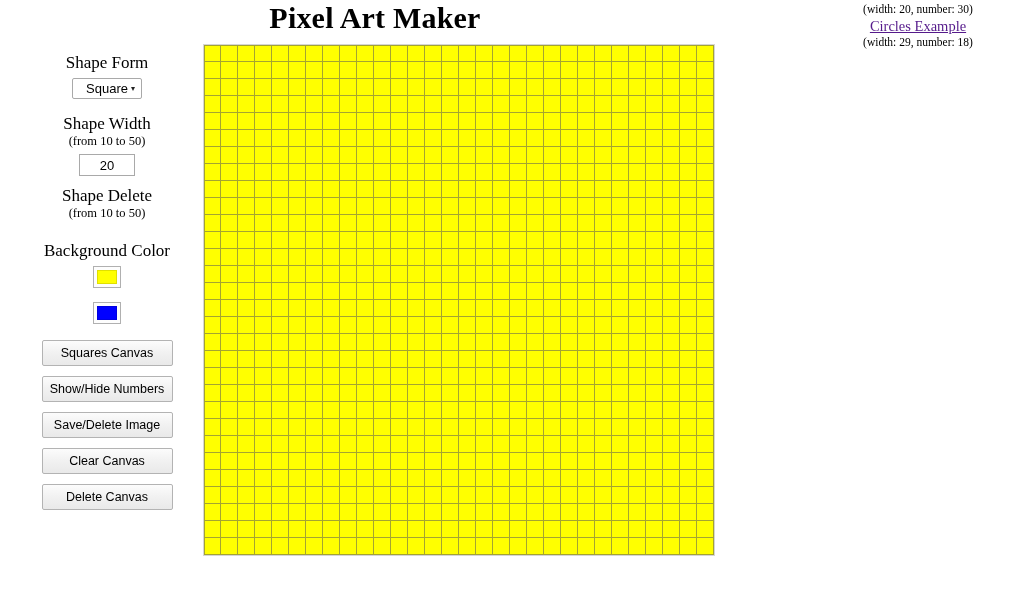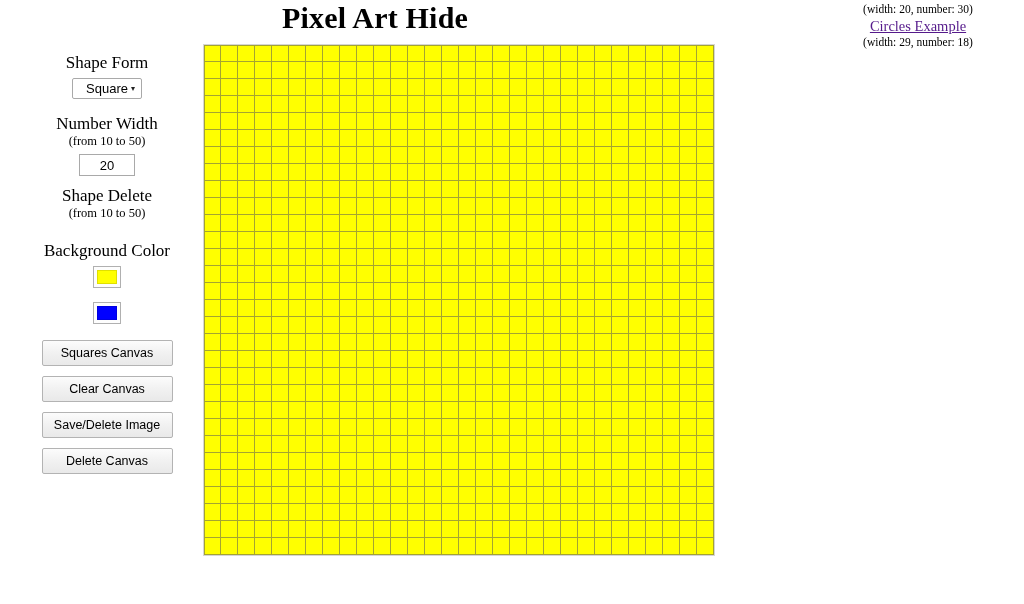--- a/index.html
+++ b/index.html
@@ -194,21 +194,21 @@
     box-sizing: border-box;
     border-right: 1px solid rgba(90,90,90,0.55);
     border-bottom: 1px solid rgba(90,90,90,0.55);
   }
   .pixel-cell.first-col { border-left: 1px solid rgba(90,90,90,0.55); }
   .pixel-cell.first-row { border-top: 1px solid rgba(90,90,90,0.55); }
 </style>
 </head>
 <body>
 
-<h1 class="page-title">Pixel Art Hide</h1>
+<h1 class="page-title">Pixel Art Maker</h1>
 
 <div class="examples">
   <span class="example-note">(width: 20, number: 30)</span>
   <a>Circles Example</a>
   <span class="example-note">(width: 29, number: 18)</span>
 </div>
 
 <div class="controls">
 
   <div class="ctl-label">Shape Form</div>
@@ -216,21 +216,21 @@
   <div class="ctl-row">
     <span class="select-wrap">
       <select class="shape-form">
         <option>Square</option>
       </select>
       <span class="caret">▾</span>
     </span>
   </div>
 
   <div class="gap-l"></div>
-  <div class="ctl-label">Number Width</div>
+  <div class="ctl-label">Shape Width</div>
   <div class="ctl-sub">(from 10 to 50)</div>
   <div class="gap-s"></div>
   <div class="ctl-row">
     <input class="num-field" type="text" value="20" style="">
   </div>
 
   <div class="gap-m"></div>
   <div class="ctl-label">Shape Delete</div>
   <div class="ctl-sub">(from 10 to 50)</div>
   <div class="gap-s"></div>
@@ -247,22 +247,23 @@
   <div class="gap-m"></div>
   <div class="gap-s"></div>
   <div class="ctl-row">
     <span class="color-swatch">
       <span style="background: rgb(0, 0, 255);"></span>
     </span>
   </div>
 
   <div class="btn-list">
     <button class="action-btn">Squares Canvas</button>
+    <button class="action-btn">Show/Hide Numbers</button>
+    <button class="action-btn">Save/Delete Image</button>
     <button class="action-btn">Clear Canvas</button>
-    <button class="action-btn">Save/Delete Image</button>
     <button class="action-btn">Delete Canvas</button>
   </div>
 </div>
 
 <div class="canvas-wrap">
   <div class="pixel-grid" id="pixel-grid" style="grid-template-columns: repeat(30, 17px); grid-template-rows: repeat(30, 17px);">
       <div class="pixel-cell first-col first-row" style="background: rgb(255, 255, 0);"></div>
       <div class="pixel-cell first-row" style="background: rgb(255, 255, 0);"></div>
       <div class="pixel-cell first-row" style="background: rgb(255, 255, 0);"></div>
       <div class="pixel-cell first-row" style="background: rgb(255, 255, 0);"></div>

